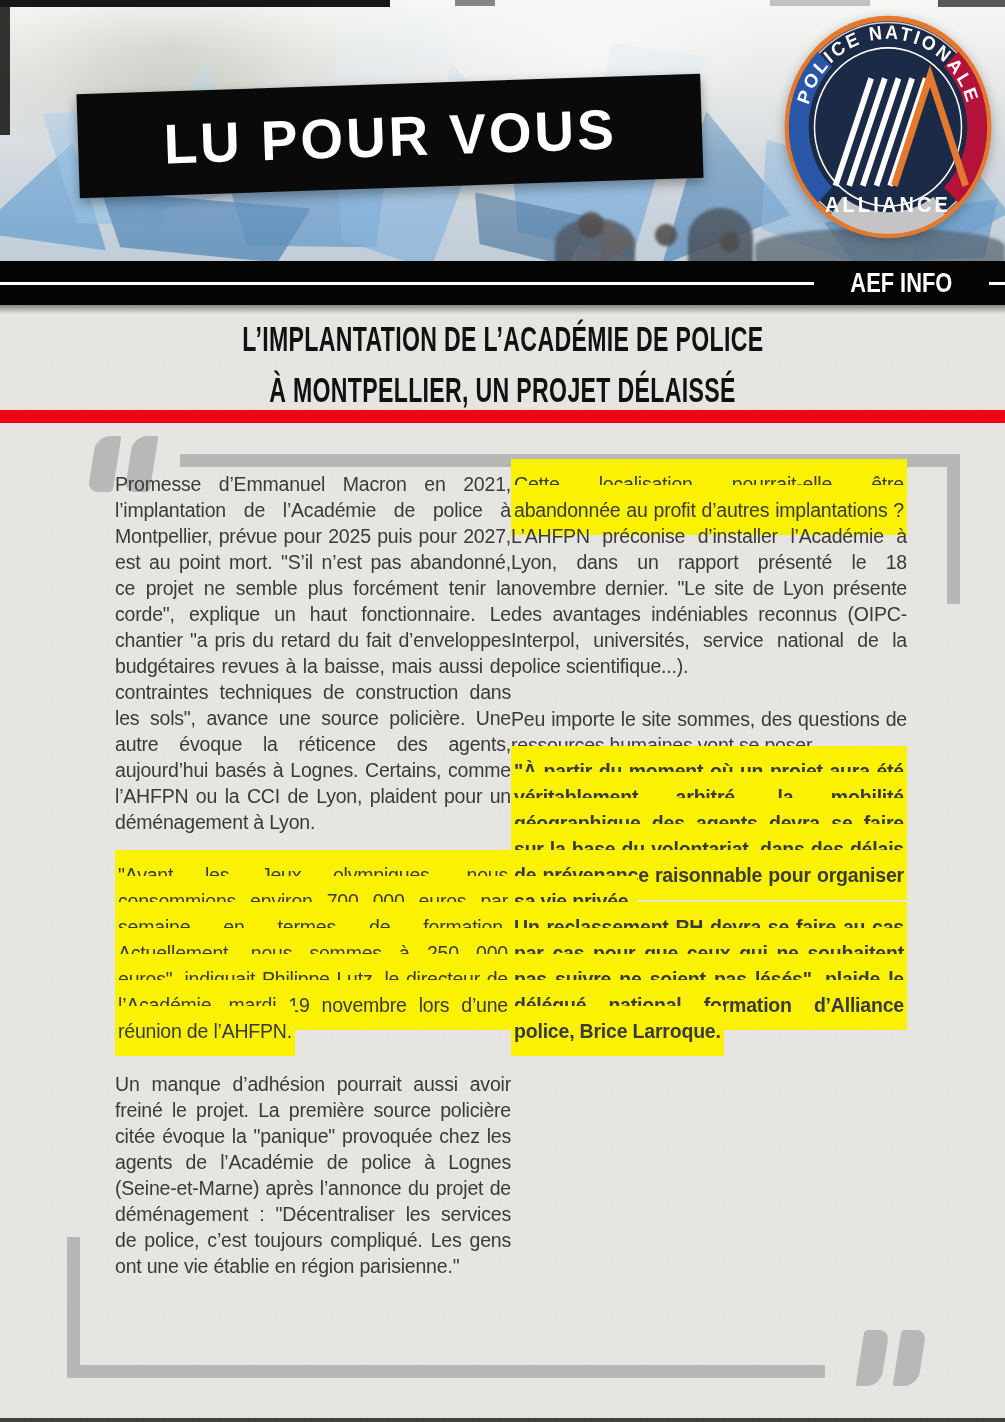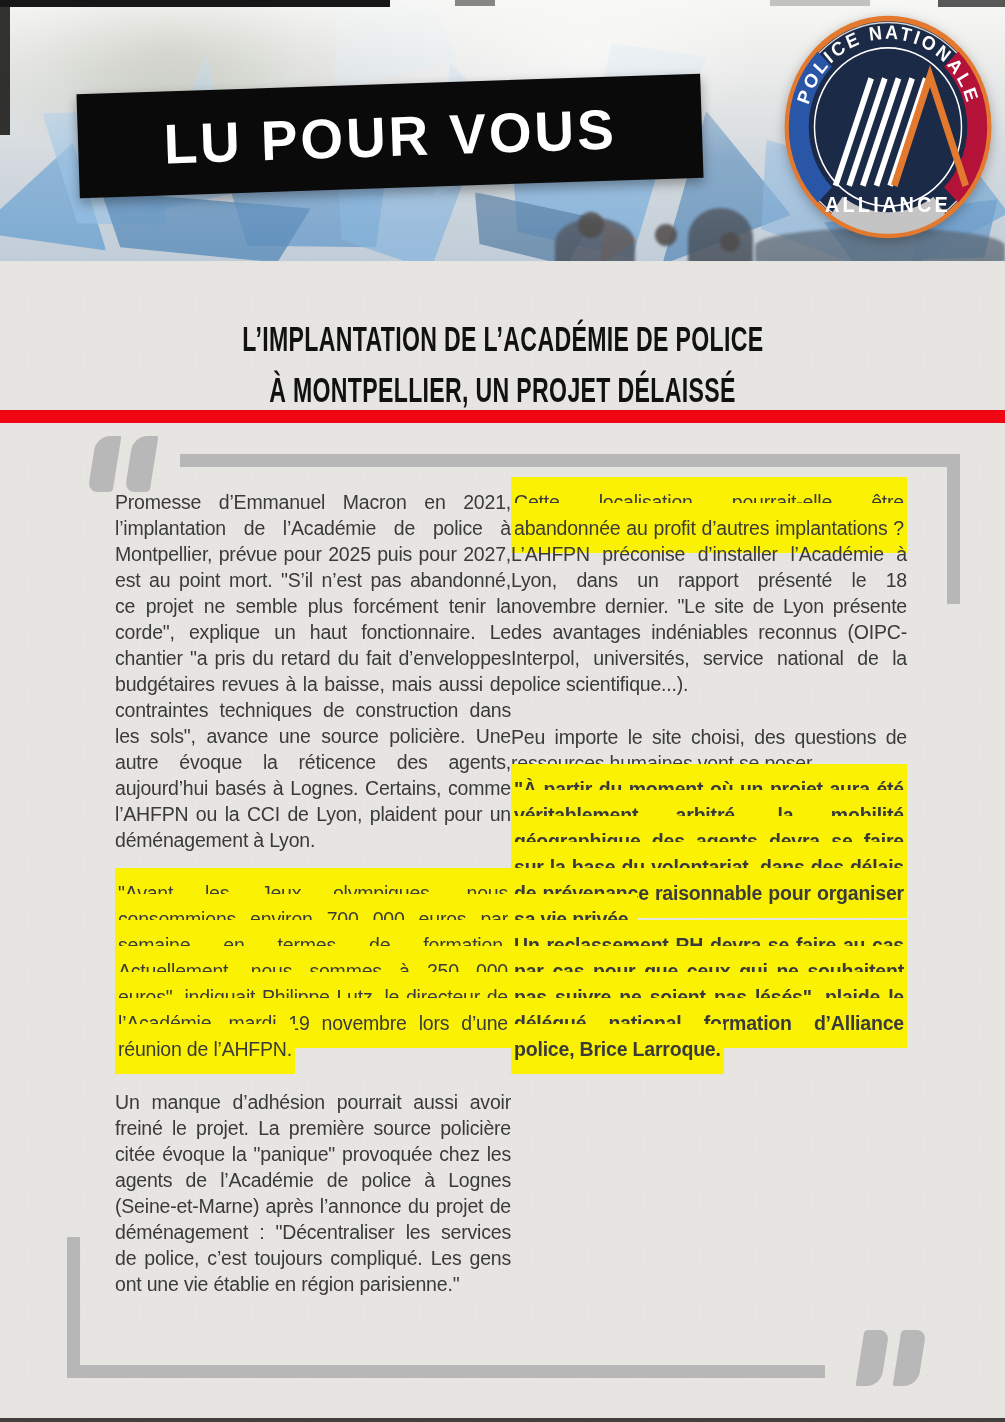--- a/index.html
+++ b/index.html
@@ -56,21 +56,21 @@
            transform:skewX(-9deg);border-radius:14px 2px 4px 10px;}
   .quote.open{left:86px;top:436px;}
   .quote.close{left:854px;top:1330px;transform:rotate(180deg);}
   .bracket{position:absolute;background:#b7b7b7;}
   .br-top-h{left:180px;top:454px;width:780px;height:13px;}
   .br-top-v{left:947px;top:454px;width:13px;height:150px;}
   .br-bot-v{left:67px;top:1237px;width:13px;height:141px;}
   .br-bot-h{left:67px;top:1365px;width:758px;height:13px;}
 
   
-  .columns{position:absolute;left:115px;top:489px;width:792px;display:flex;justify-content:flex-end;}
+  .columns{position:absolute;left:115px;top:471px;width:792px;display:flex;justify-content:flex-end;}
   .col{flex:1 1 0;min-width:0;}
   .para{margin:0;font-size:19.5px;line-height:26px;color:#3a3a3a;text-align:justify;
         letter-spacing:-.2px;}
   .para.gap{margin-top:27px;}
   mark{background:#faf202;color:inherit;padding:14px 3px;
        -webkit-box-decoration-break:clone;box-decoration-break:clone;}
   .b{font-weight:700;}
 
   
   .footer{position:absolute;left:0;top:1388px;width:1005px;text-align:center;color:#141414;margin-top:45px;}
@@ -137,20 +137,25 @@
       <line x1="50" y1="152" x2="84" y2="57"></line>
       <line x1="63" y1="152" x2="97" y2="57"></line>
       <line x1="76" y1="152" x2="110" y2="57"></line>
       <line x1="89" y1="152" x2="123" y2="57"></line>
       <line x1="102" y1="152" x2="136" y2="57"></line>
     </g>
     <path d="M 106 152 L 140 55 L 174 152" stroke="#e2792e" stroke-width="6.5" fill="none"></path>
     <text x="100" y="175" text-anchor="middle" font-size="19" font-weight="700" fill="#ffffff" letter-spacing="3" font-family="Liberation Sans, sans-serif">ALLIANCE</text>
   </svg>
 
+  <div class="aef-bar">
+    <span class="aef-line"></span>
+    <span class="aef-text">AEF INFO</span>
+    <span class="aef-line short"></span>
+  </div>
 
   <div class="title">
     <span class="cond">L’IMPLANTATION DE L’ACADÉMIE DE POLICE</span><br>
     <span class="cond">À MONTPELLIER, UN PROJET DÉLAISSÉ</span>
   </div>
   <div class="red-bar"></div>
 
   <div class="quote open">
       <i></i>
       <i></i>
@@ -165,21 +170,21 @@
     </div>
 
   <div class="columns">
     <div class="col">
         <p class="para"><span>Promesse d’Emmanuel Macron en 2021, l’implantation de l’Académie de police à Montpellier, prévue pour 2025 puis pour 2027, est au point mort. "S’il n’est pas abandonné, ce projet ne semble plus forcément tenir la corde", explique un haut fonctionnaire. Le chantier "a pris du retard du fait d’enveloppes budgétaires revues à la baisse, mais aussi de contraintes techniques de construction dans les sols", avance une source policière. Une autre évoque la réticence des agents, aujourd’hui basés à Lognes. Certains, comme l’AHFPN ou la CCI de Lyon, plaident pour un déménagement à Lyon.</span></p>
         <p class="para gap"><mark>"Avant les Jeux olympiques, nous consommions environ 700 000 euros par semaine en termes de formation. Actuellement, nous sommes à 250 000 euros", indiquait Philippe Lutz, le directeur de l’Académie, mardi 19 novembre lors d’une réunion de l’AHFPN.</mark></p>
         <p class="para gap"><span>Un manque d’adhésion pourrait aussi avoir freiné le projet. La première source policière citée évoque la "panique" provoquée chez les agents de l’Académie de police à Lognes (Seine-et-Marne) après l’annonce du projet de déménagement : "Décentraliser les services de police, c’est toujours compliqué. Les gens ont une vie établie en région parisienne."</span></p>
       </div>
     <div class="col">
         <p class="para"><mark>Cette localisation pourrait-elle être abandonnée au profit d’autres implantations ?</mark><span> L’AHFPN préconise d’installer l’Académie à Lyon, dans un rapport présenté le 18 novembre dernier. "Le site de Lyon présente des avantages indéniables reconnus (OIPC-Interpol, universités, service national de la police scientifique...).</span></p>
-        <p class="para gap"><span>Peu importe le site choisi, des questions de ressources humaines vont se poser.</span></p>
+        <p class="para gap"><span>Peu importe le site sommes, des questions de ressources humaines vont se poser.</span></p>
         <p class="para"><mark class="b">"À partir du moment où un projet aura été véritablement arbitré, la mobilité géographique des agents devra se faire sur la base du volontariat, dans des délais de prévenance raisonnable pour organiser sa vie privée.</mark></p>
         <p class="para"><mark class="b">Un reclassement RH devra se faire au cas par cas pour que ceux qui ne souhaitent pas suivre ne soient pas lésés", plaide le délégué national formation d’Alliance police, Brice Larroque.</mark></p>
       </div>
   </div>
 
   <div class="footer">
     <span class="cond-sm">LE BUREAU NATIONAL, LE 13 DÉCEMBRE 2024</span>
   </div>
   <div class="bottom-edge"></div>
 </div>

